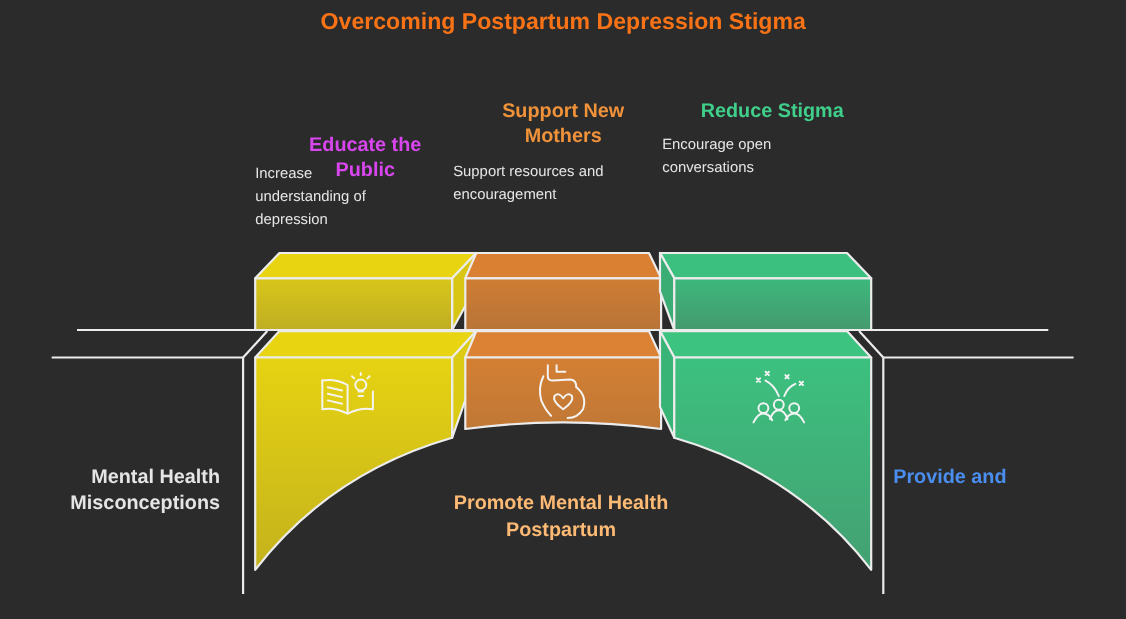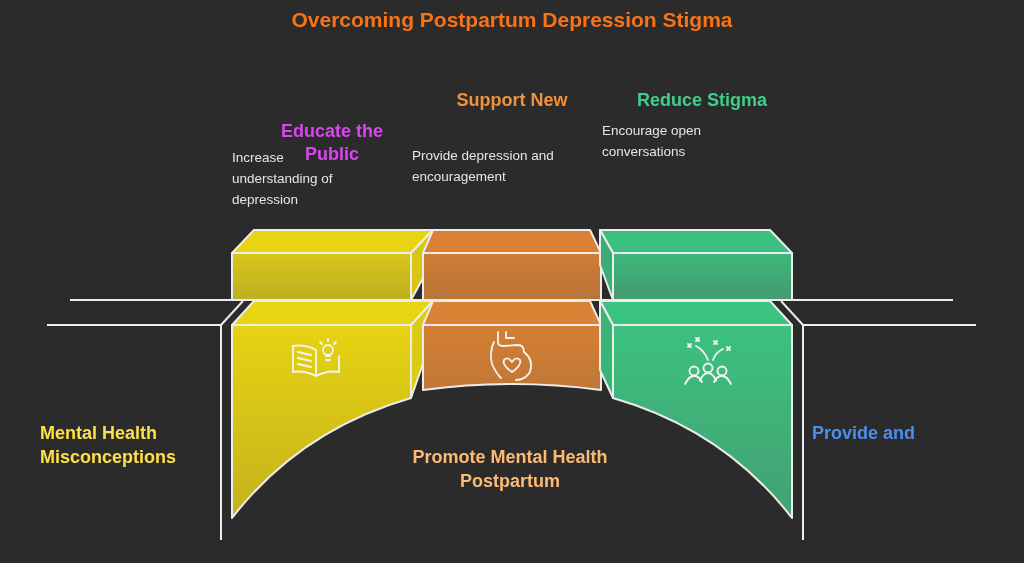--- a/index.html
+++ b/index.html
@@ -21,23 +21,24 @@
   <div>Public</div>
 </div>
 <div class="col-desc" style="left:232px;top:147px;width:180px;">
   <div>Increase</div>
   <div>understanding of</div>
   <div>depression</div>
 </div>
 
 <div class="col-title" style="left:412px;top:89px;width:200px;color:#f0923a;">
   <div>Support New</div>
+  <div>Mothers</div>
 </div>
 <div class="col-desc" style="left:412px;top:145px;width:200px;">
-  <div>Provide depression and</div>
+  <div>Support resources and</div>
   <div>encouragement</div>
 </div>
 
 <div class="col-title" style="left:602px;top:89px;width:200px;color:#3fcf8a;">
   <div>Reduce Stigma</div>
 </div>
 <div class="col-desc" style="left:602px;top:120px;width:200px;">
   <div>Encourage open</div>
   <div>conversations</div>
 </div>
@@ -134,21 +135,21 @@
     <path d="M714,382 Q717,376 722,376 Q727,376 731,384"></path>
     <path d="M696,346 Q704,350 708,360"></path>
     <path d="M713,360 Q716,352 723,349"></path>
     <path d="M688,344 l3,3 m0,-3 l-3,3"></path>
     <path d="M696,338 l3,3 m0,-3 l-3,3"></path>
     <path d="M714,341 l3,3 m0,-3 l-3,3"></path>
     <path d="M727,347 l3,3 m0,-3 l-3,3"></path>
   </g>
 </svg>
 
-<div class="side-label" style="left:40px;top:421px;width:160px;color:#fde047;">
+<div class="side-label" style="left:40px;top:421px;width:160px;text-align:right;color:#e5e5e5;">
   <div>Mental Health</div>
   <div>Misconceptions</div>
 </div>
 
 <div class="side-label" style="left:812px;top:421px;width:200px;text-align:left;color:#4a8ef0;">
   <div>Provide and</div>
 </div>
 
 <div class="center-label" style="left:390px;top:445px;width:240px;">
   <div>Promote Mental Health</div>

